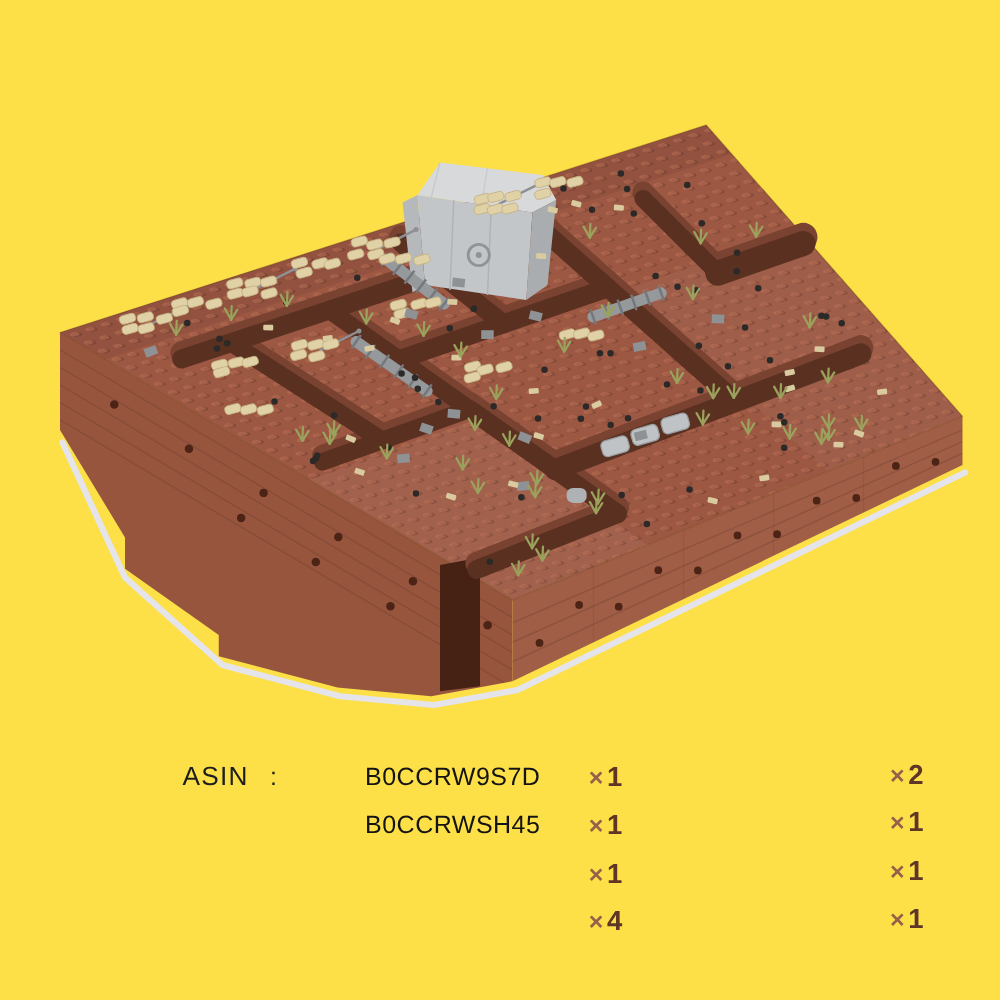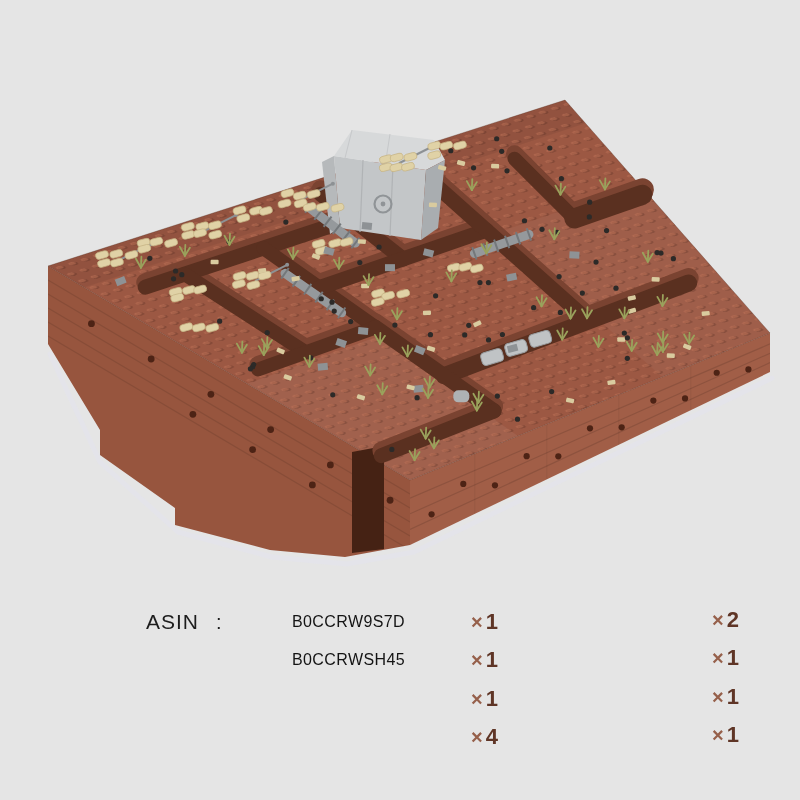--- a/index.html
+++ b/index.html
@@ -1,25 +1,25 @@
 <!DOCTYPE html>
 <html><head>
 <meta charset="utf-8">
 <style>
   html,body{margin:0;padding:0;background:#ffffff;}
-  .stage{position:relative;width:800px;height:800px;background:#e5e5e5;overflow:hidden;
+  .stage{position:relative;width:800px;height:800px;background:#fde047;overflow:hidden;
          font-family:"Liberation Sans",sans-serif;}
   #scene{position:absolute;left:0;top:0;}
   .asin-area{position:absolute;left:0;top:0;width:800px;height:800px;}
   .asin-label{position:absolute;left:146px;top:603px;height:38px;line-height:38px;
               font-size:21px;color:#1d1d1d;letter-spacing:1px;}
   .asin-colon{display:inline-block;margin-left:17px;font-size:20px;color:#1d1d1d;}
   .asin-col{position:absolute;top:603px;}
   .asin-col.second{top:601px;}
-  .asin-code{height:38.4px;line-height:38.4px;font-size:16px;color:#141414;letter-spacing:0.4px;white-space:nowrap;}
+  .asin-code{height:38.4px;line-height:38.4px;font-size:20px;color:#141414;letter-spacing:0.4px;white-space:nowrap;}
   .asin-qty{height:38.4px;line-height:38.4px;white-space:nowrap;}
   .asin-qty .x{font-size:20px;font-weight:700;color:#96604b;}
   .asin-qty .n{font-size:22px;font-weight:700;color:#5f3526;margin-left:3px;}
 </style>
 </head>
 <body>
 
 <div class="stage">
 
   <svg id="scene" viewBox="0 0 800 800" width="800" height="800" role="img" aria-label="Isometric LEGO-style brick trench maze diorama: reddish-brown terrain blocks covered in studs, a light gray bunker with a round hatch at top center, tan sandbag emplacements, olive plant tufts, gray rocks and ladders, black round plates, trench corridors with gray stones">

